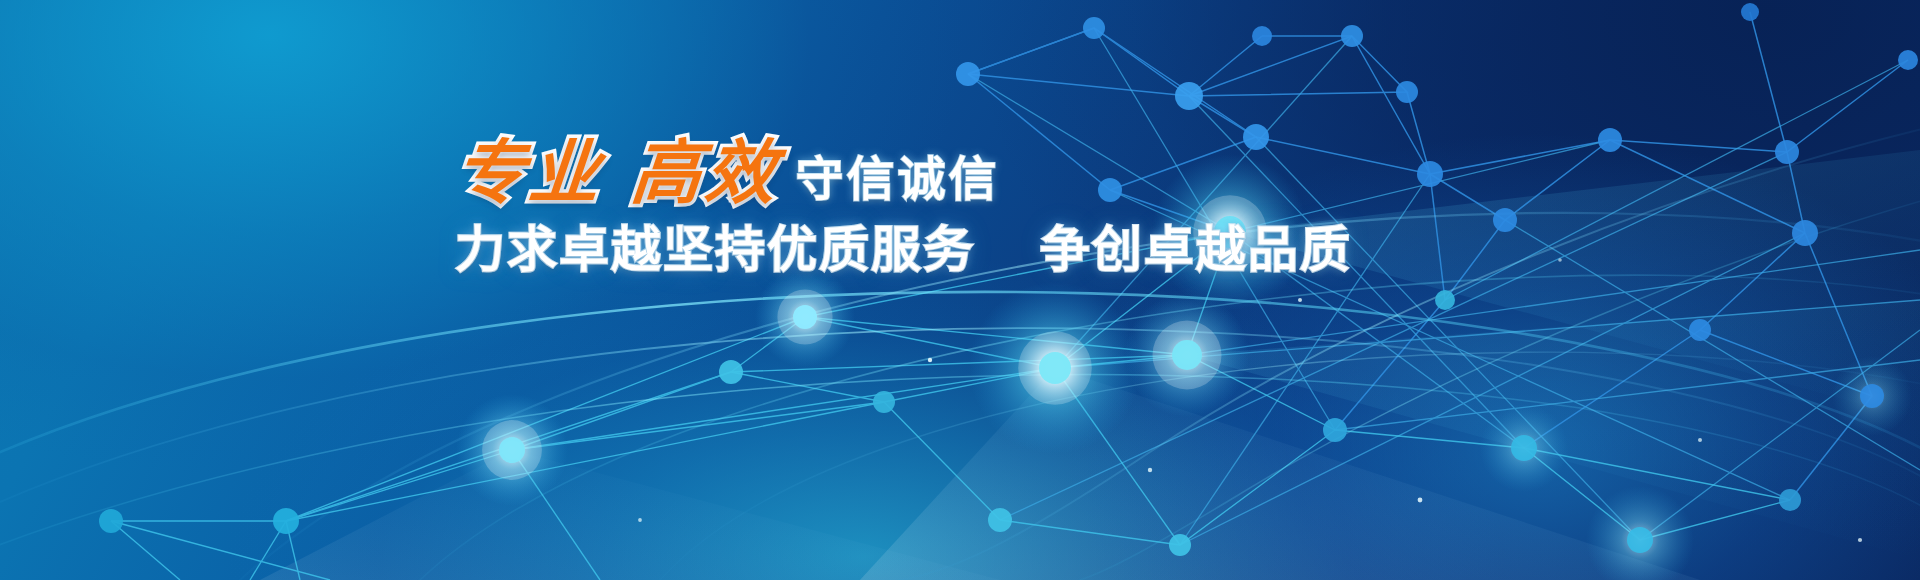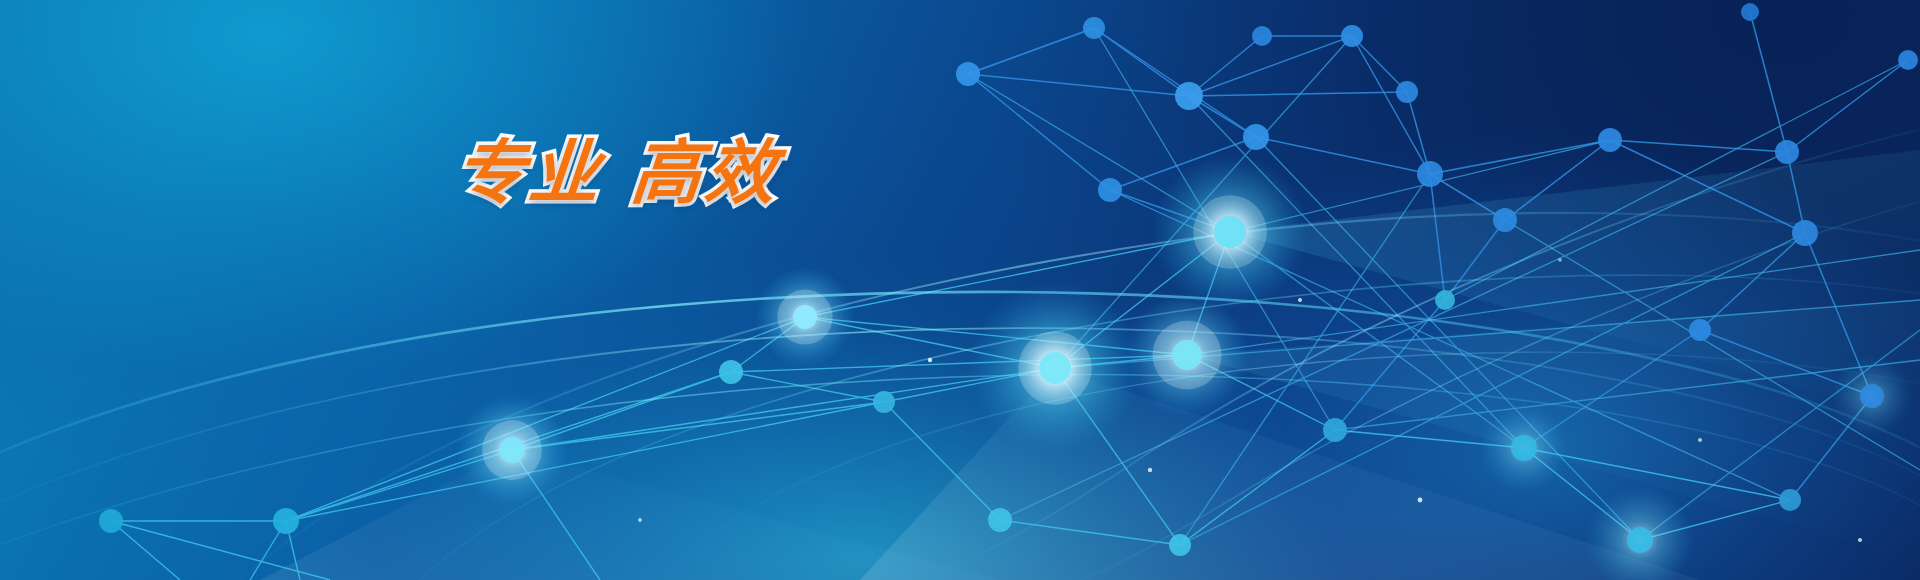--- a/index.html
+++ b/index.html
@@ -327,17 +327,23 @@
       <circle cx="640" cy="520" r="1.9" opacity=".7"></circle>
       <circle cx="1860" cy="540" r="2.1" opacity=".75"></circle>
       <circle cx="1560" cy="260" r="1.8" opacity=".6"></circle>
     </g>
   </svg>
 
   <div class="copy">
 
     <div class="line1">
       <span class="brush">专业 高效</span>
+      <span class="trust">守信诚信</span>
     </div>
 
+    <div class="line2">
+      <span>力求卓越坚持优质服务</span>
+      <span class="gap"></span>
+      <span>争创卓越品质</span>
+    </div>
 
   </div>
 </div>
 
 </body></html>

